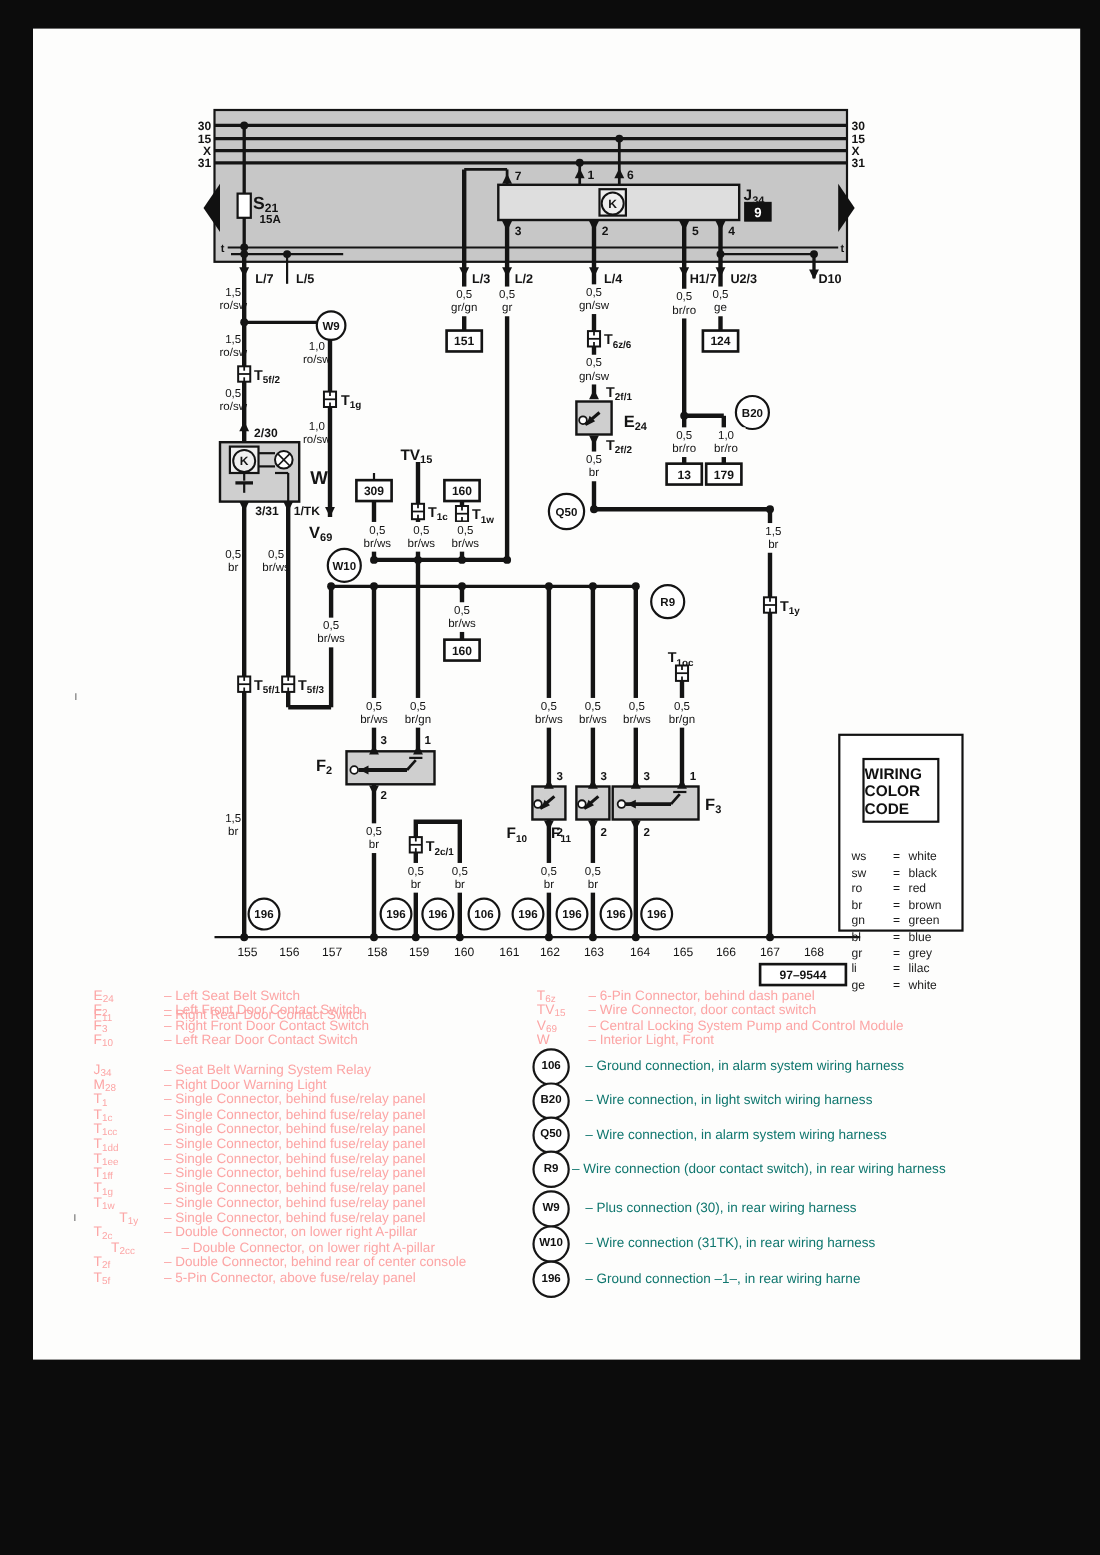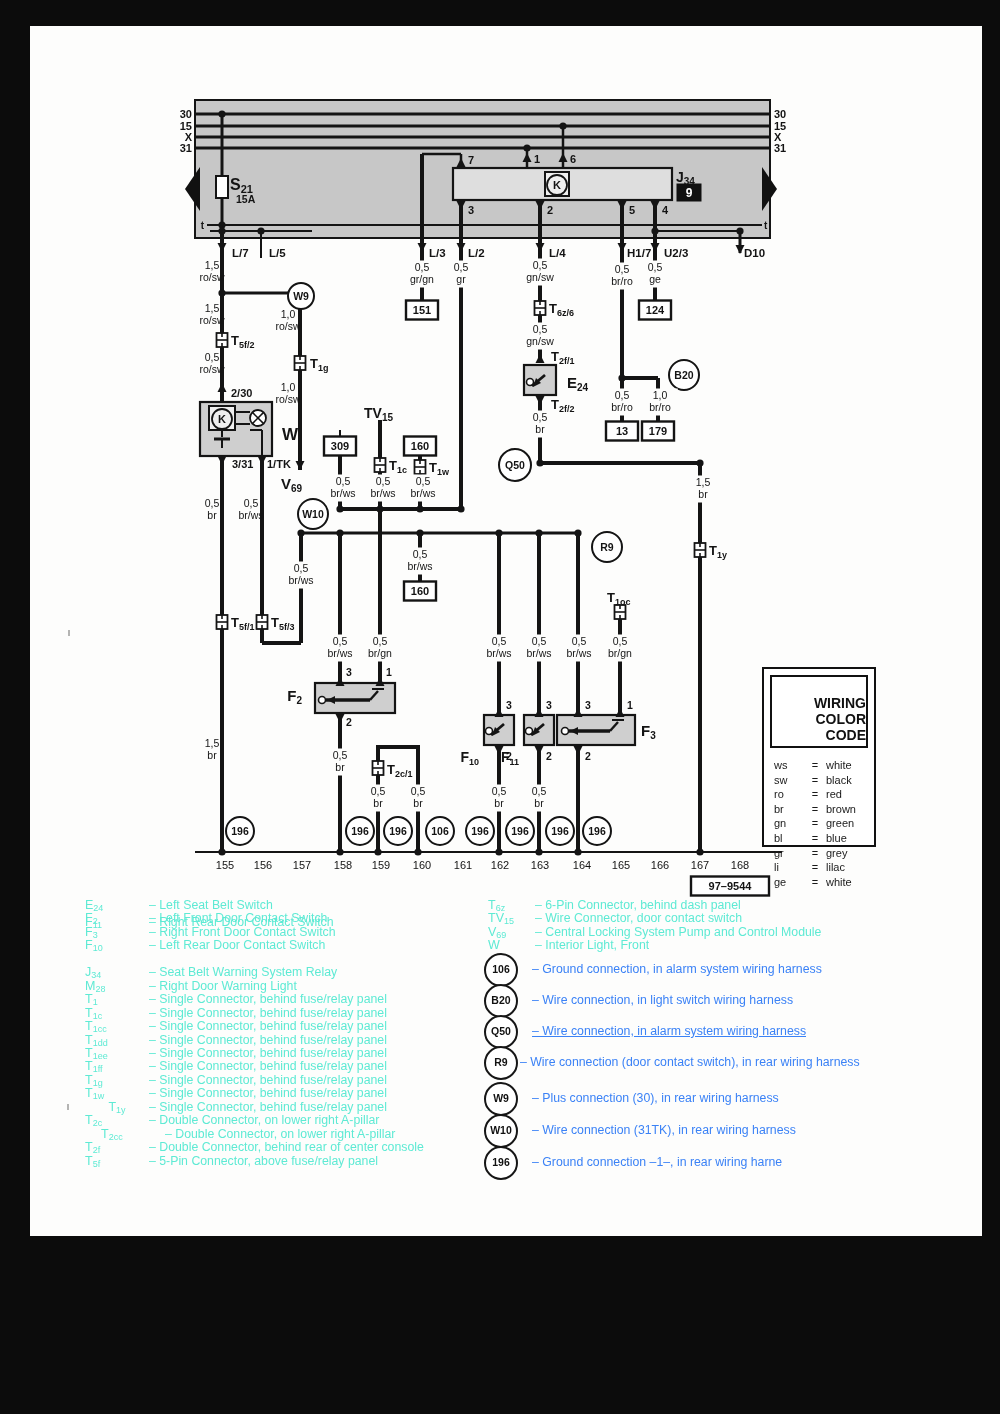--- a/index.html
+++ b/index.html
@@ -1,30 +1,30 @@
 <!DOCTYPE html>
 <html><head>
 <meta charset="utf-8">
 <style>
   html,body{margin:0;padding:0;background:#0c0c0c;}
   .stage{position:relative;width:1000px;height:1414px;background:#0c0c0c;overflow:hidden;
          font-family:"Liberation Sans", sans-serif;}
   .paper{position:absolute;left:30px;top:26px;width:952px;height:1210px;background:#fdfdfc;}
   svg{position:absolute;left:0;top:0;}
-  .legend-row{position:absolute;white-space:nowrap;color:#5eead4;font-size:12.3px;line-height:13.4px;}
+  .legend-row{position:absolute;white-space:nowrap;color:#fca5a5;font-size:12.3px;line-height:13.4px;}
   .legend-row .code{display:inline-block;font-size:12.5px;}
   .lcode{display:inline-block;width:64px;}
   .rcode{display:inline-block;width:47px;}
   sub{font-size:9px;vertical-align:-2px;}
   .sym-circle{position:absolute;width:30px;height:30px;border:2px solid #161616;border-radius:50%;
       background:#fff;text-align:center;line-height:28px;font-size:10.5px;font-weight:bold;color:#111;}
-  .sym-desc{position:absolute;white-space:nowrap;color:#3b82f6;font-size:12.3px;}
+  .sym-desc{position:absolute;white-space:nowrap;color:#0f766e;font-size:12.3px;}
   .cc-box{position:absolute;border:2.5px solid #111;background:#fff;}
-  .cc-head{border:2px solid #111;margin:6px;text-align:right;font-weight:bold;font-size:14px;
-      color:#111;padding:18px 0 3px 0;line-height:16px;}
+  .cc-head{border:2px solid #111;margin:20px;text-align:left;font-weight:bold;font-size:14px;
+      color:#111;padding:4px 0 3px 0;line-height:16px;}
   .cc-rows{padding:4px 0 2px 10px;}
   .cc-row{font-size:11px;color:#1a1a1a;line-height:14.6px;}
   .cc-row span{display:inline-block;}
   .cc-c1{width:30px;} .cc-c2{width:22px;text-align:center;}
   .clip-right{position:absolute;overflow:hidden;}
 </style>
 </head>
 <body>
 
 <div class="stage">
@@ -468,21 +468,21 @@
       <div class="legend-row clip-right" style="left: 488px; top: 912.45px; max-width: 470px;"><span class="code rcode">TV<sub>15</sub></span>– Wire Connector, door contact switch</div>
       <div class="legend-row clip-right" style="left: 488px; top: 925.9px; max-width: 470px;"><span class="code rcode">V<sub>69</sub></span>– Central Locking System Pump and Control Module</div>
       <div class="legend-row clip-right" style="left: 488px; top: 939.35px; max-width: 470px;"><span class="code rcode">W</span>– Interior Light, Front</div>
     </div>
   <div id="legend-symbols">
       <div class="sym-circle" style="left: 484px; top: 953px;">106</div>
       <div class="sym-desc clip-right" style="left: 532px; top: 962px; max-width: 444px;">– Ground connection, in alarm system wiring harness</div>
       <div class="sym-circle" style="left: 484px; top: 984px;">B20</div>
       <div class="sym-desc clip-right" style="left: 532px; top: 993px; max-width: 444px;">– Wire connection, in light switch wiring harness</div>
       <div class="sym-circle" style="left: 484px; top: 1015px;">Q50</div>
-      <div class="sym-desc clip-right" style="left: 532px; top: 1024px; max-width: 444px; text-decoration: underline;">– Wire connection, in alarm system wiring harness</div>
+      <div class="sym-desc clip-right" style="left: 532px; top: 1024px; max-width: 444px;">– Wire connection, in alarm system wiring harness</div>
       <div class="sym-circle" style="left: 484px; top: 1046px;">R9</div>
       <div class="sym-desc clip-right" style="left: 520px; top: 1055px; max-width: 444px;">– Wire connection (door contact switch), in rear wiring harness</div>
       <div class="sym-circle" style="left: 484px; top: 1082px;">W9</div>
       <div class="sym-desc clip-right" style="left: 532px; top: 1091px; max-width: 444px;">– Plus connection (30), in rear wiring harness</div>
       <div class="sym-circle" style="left: 484px; top: 1114px;">W10</div>
       <div class="sym-desc clip-right" style="left: 532px; top: 1123px; max-width: 444px;">– Wire connection (31TK), in rear wiring harness</div>
       <div class="sym-circle" style="left: 484px; top: 1146px;">196</div>
       <div class="sym-desc clip-right" style="left: 532px; top: 1155px; max-width: 444px;">– Ground connection –1–, in rear wiring harne</div>
     </div>
   <div class="cc-box" id="cc-box" style="left:762px;top:667px;width:110px;height:176px;">

